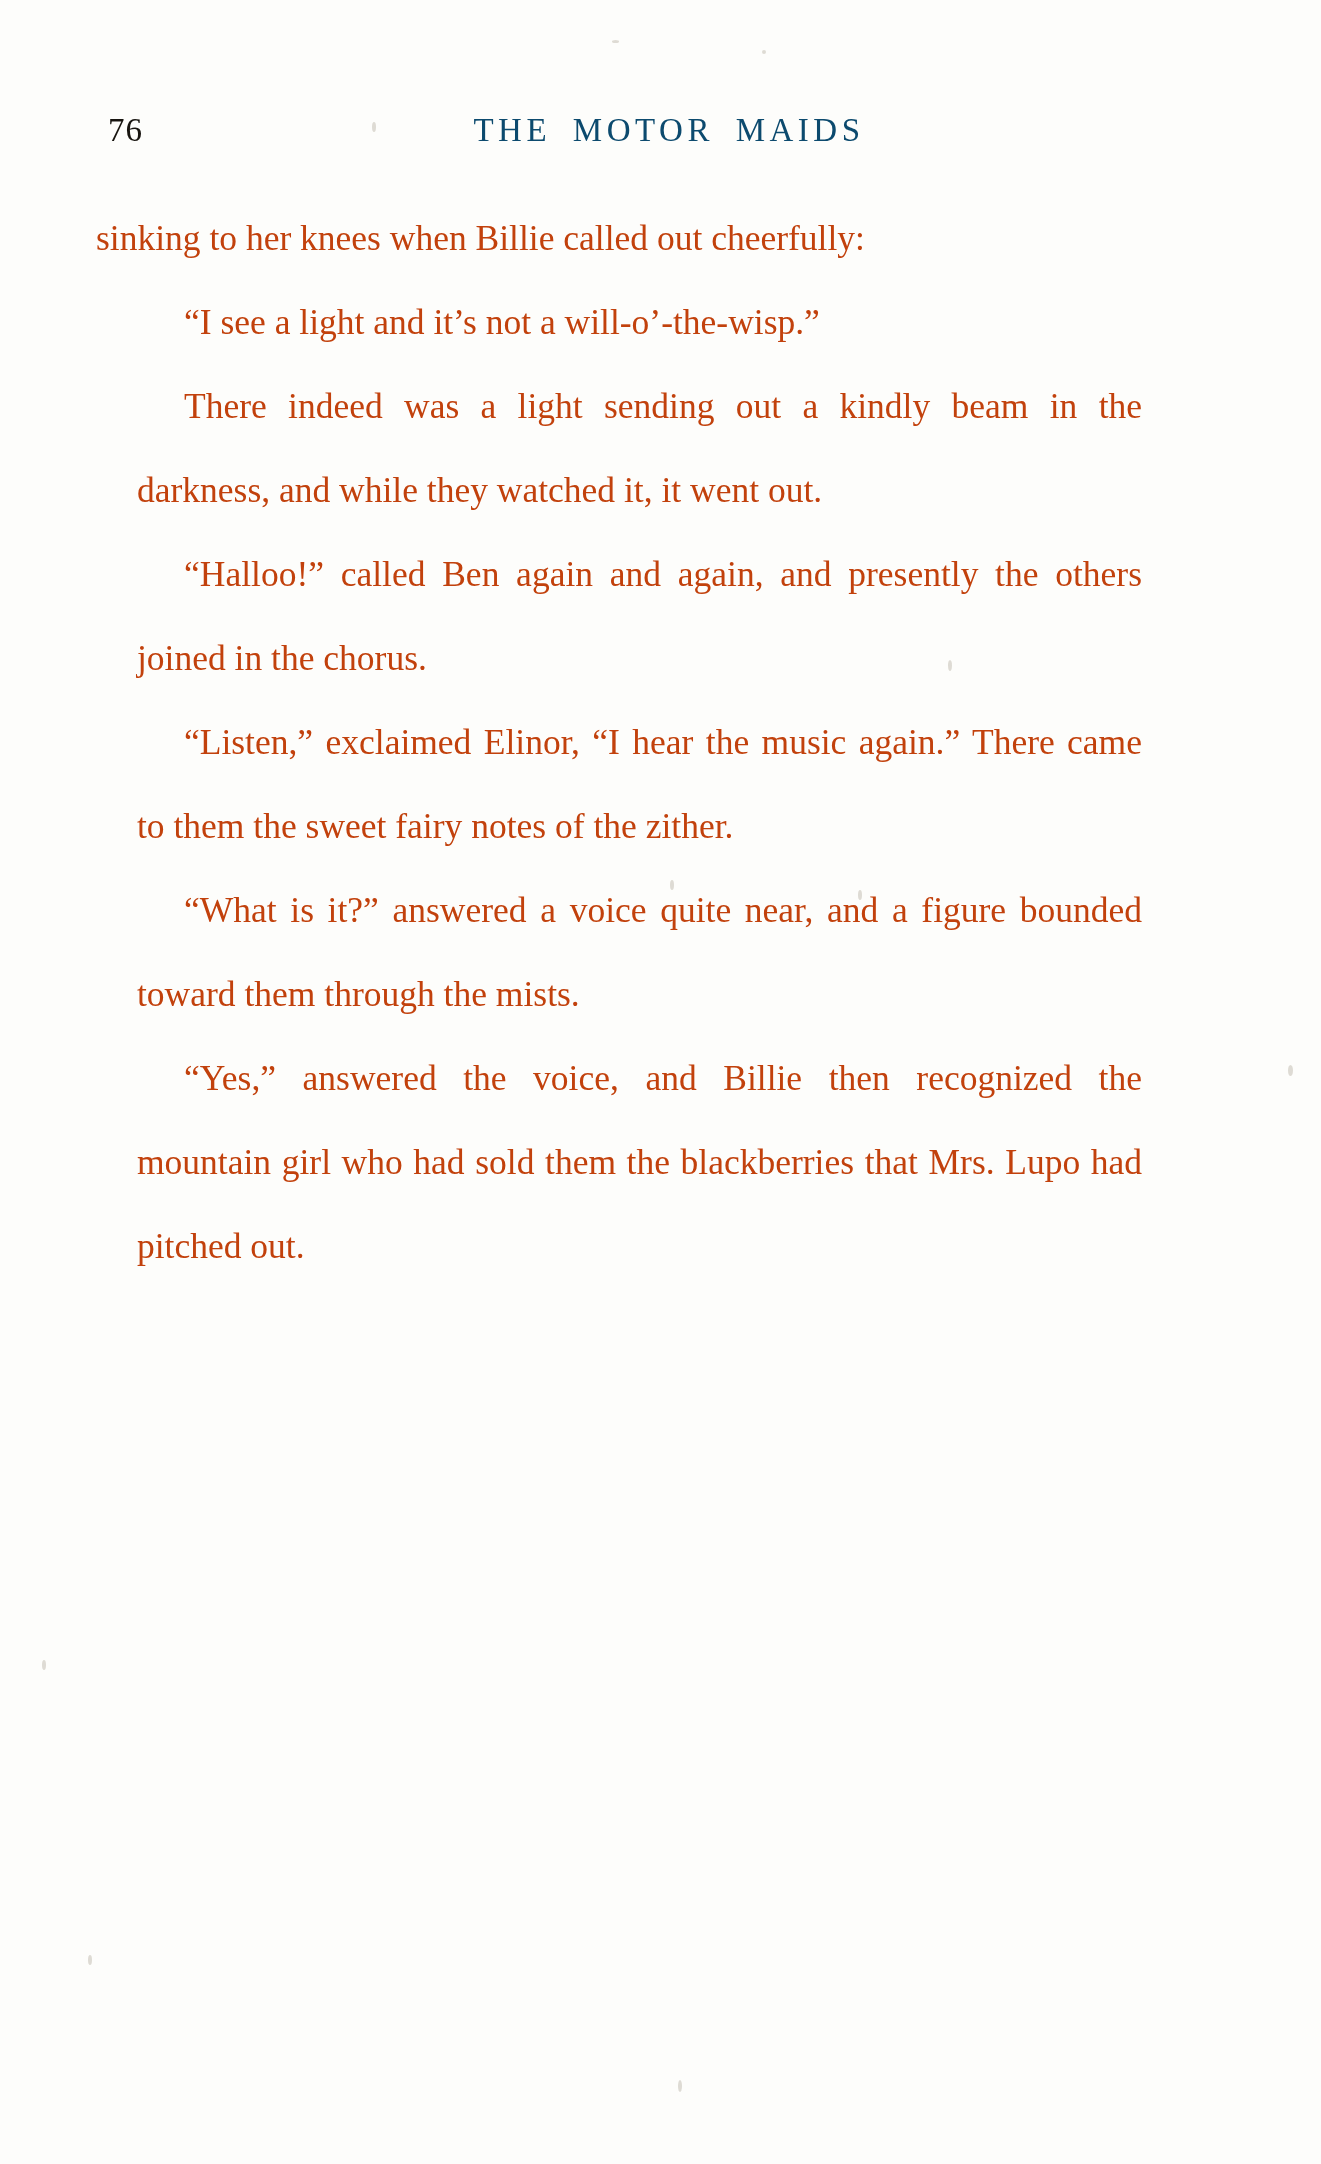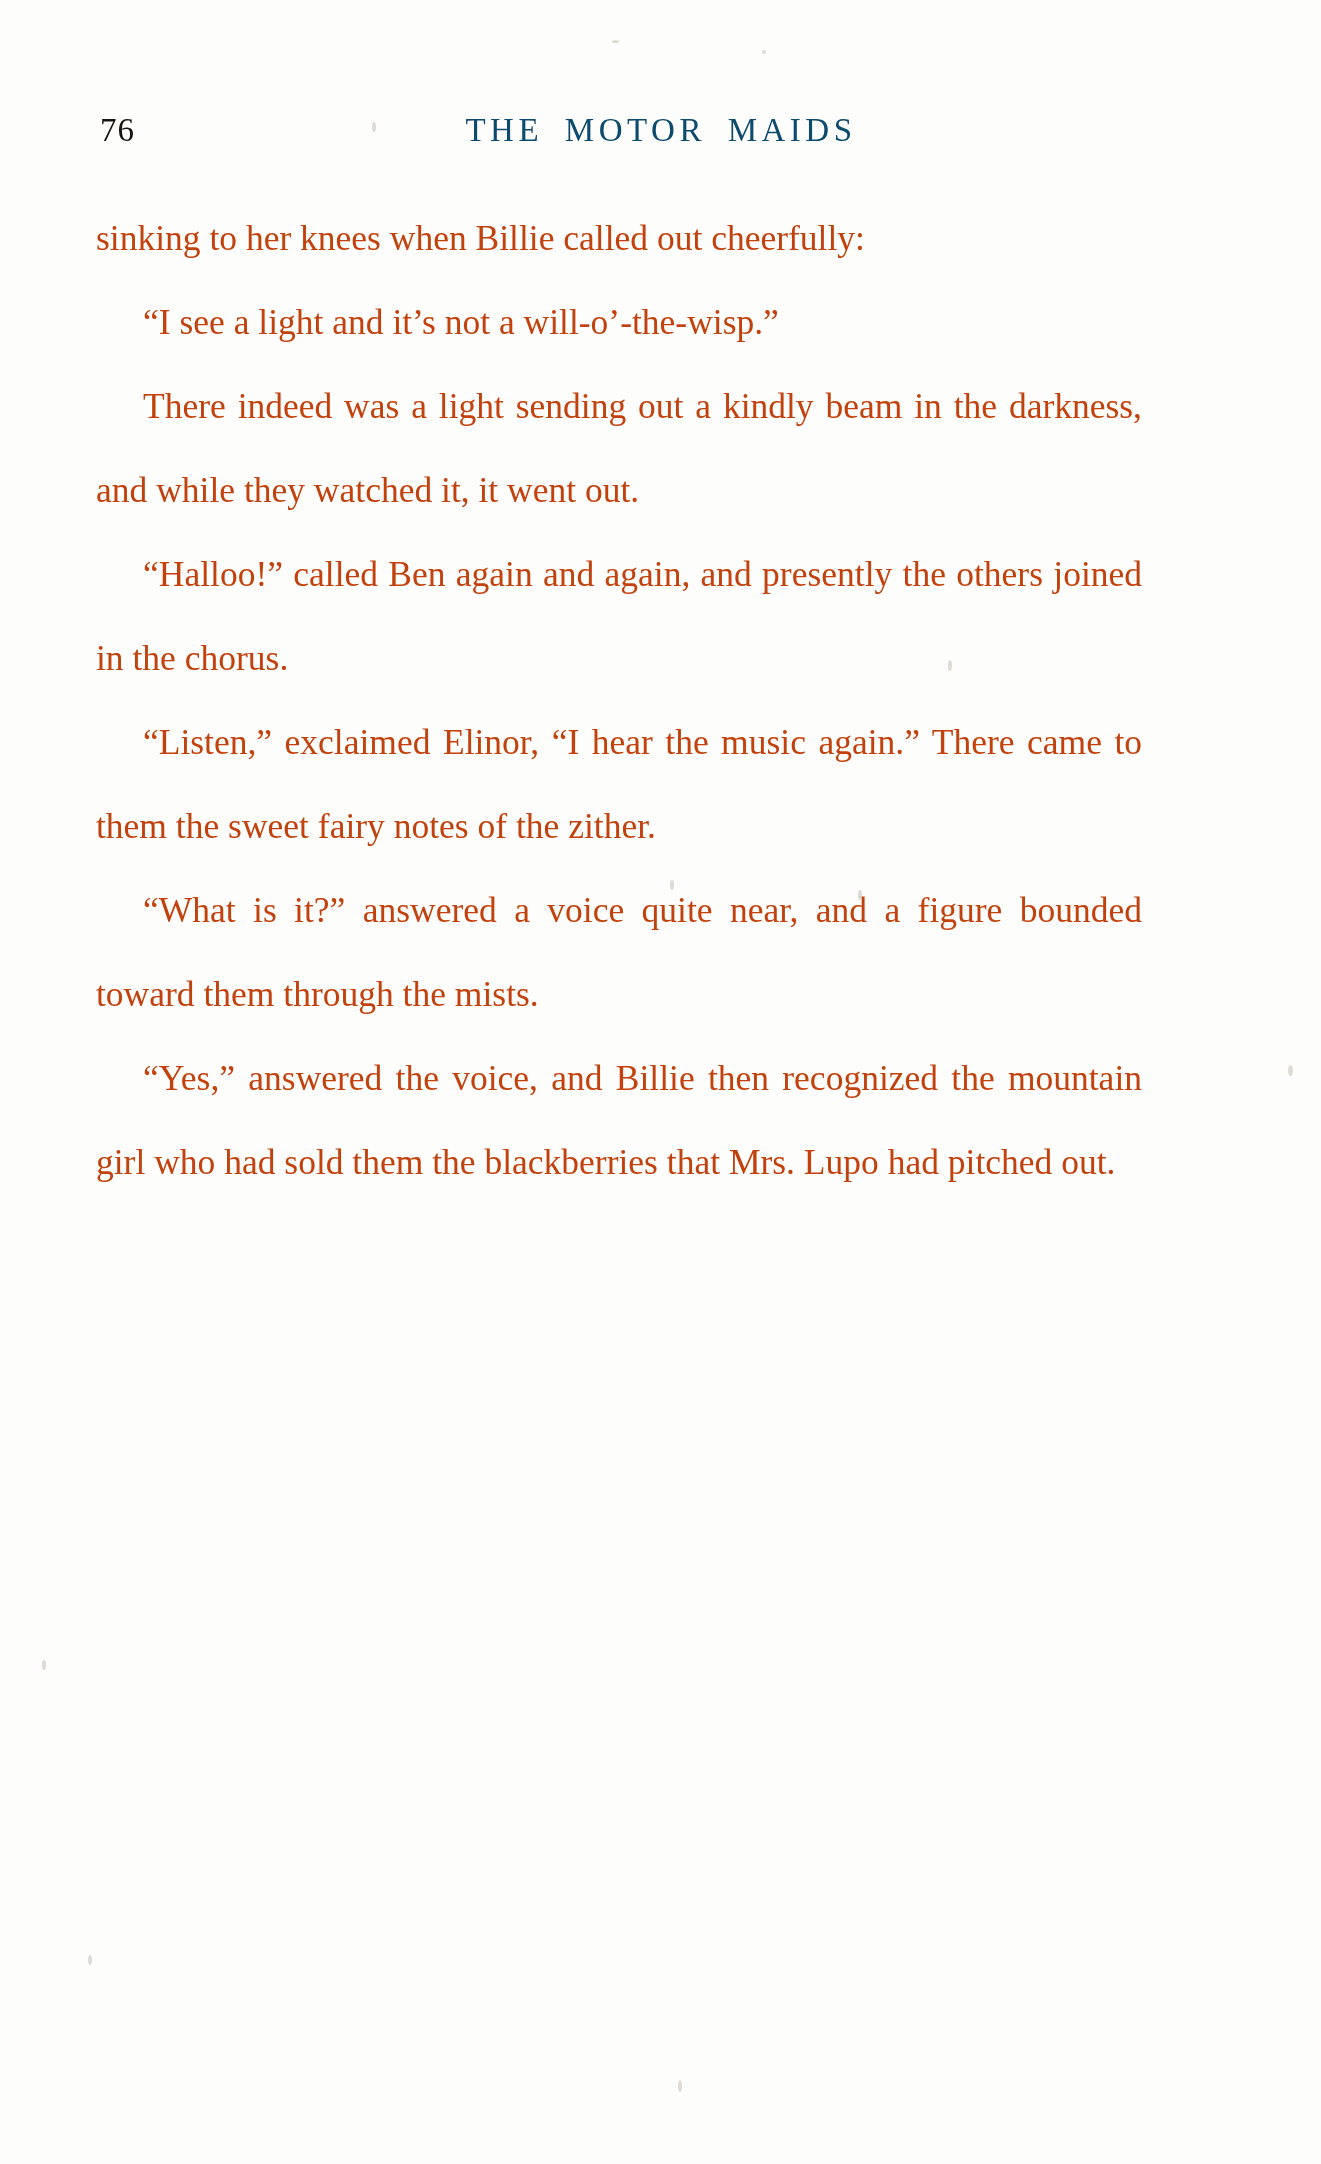--- a/index.html
+++ b/index.html
@@ -19,21 +19,21 @@
     position: absolute;
     top: 0;
     left: 0;
     width: 1321px;
     height: 2164px;
     background: #fdfdfb;
   }
   .header {
     position: absolute;
     top: 112px;
-    left: 96px;
+    left: 104px;
     width: 1130px;
     height: 48px;
   }
   .folio {
     position: absolute;
     left: 4px;
     top: 0;
     font-size: 33px;
     letter-spacing: 1px;
     font-family: "Liberation Serif", serif;
@@ -60,20 +60,21 @@
     color: #c2410c;
   }
   p.para {
     margin: 0;
     text-align: justify;
     text-justify: inter-word;
     text-indent: 0;
   }
   p.para.indent {
     text-indent: 47px;
+    margin-left: 41px;
   }
   p.para:last-child {
     text-align: justify;
   }
   
   .speck {
     position: absolute;
     background: #d8d5cd;
     border-radius: 50%;
     opacity: 0.85;

